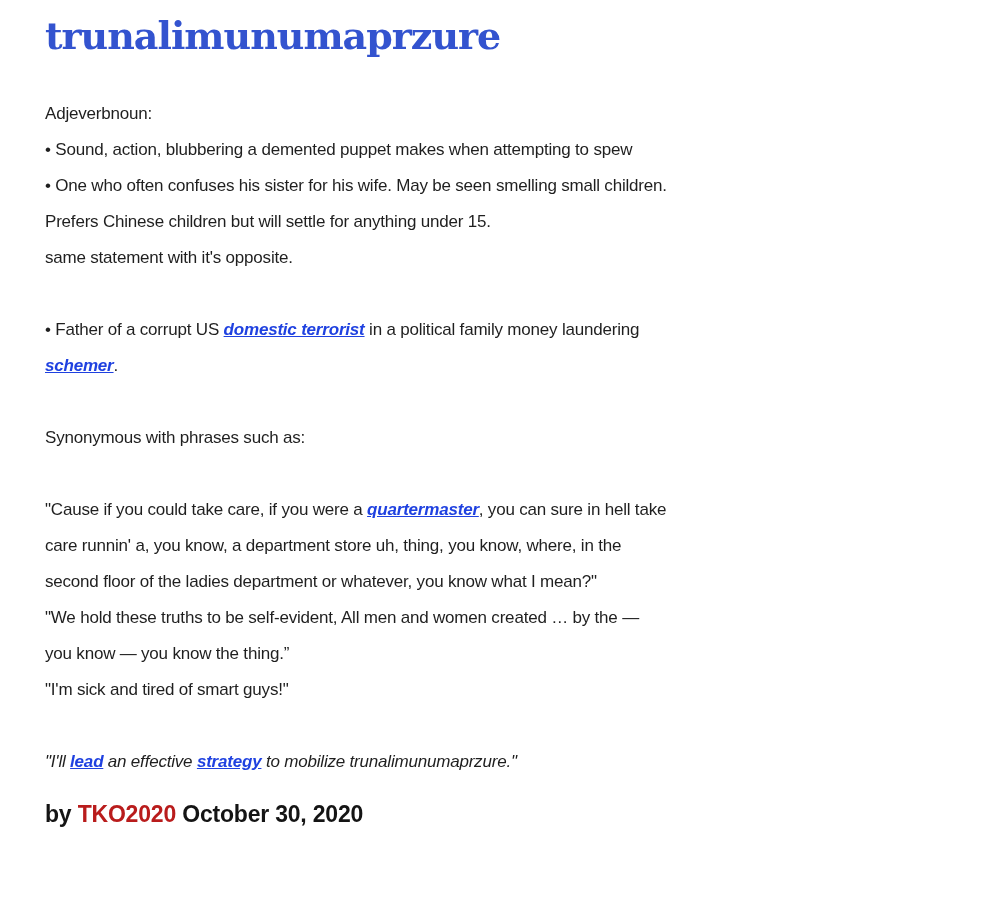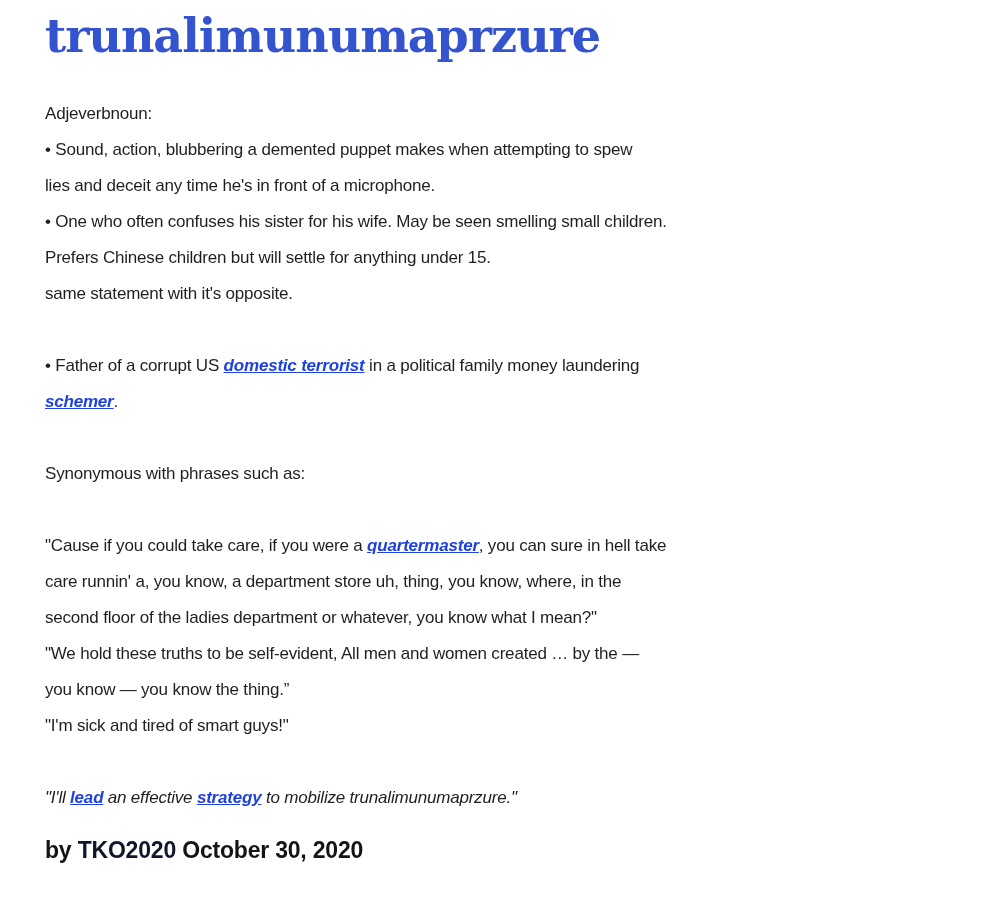--- a/index.html
+++ b/index.html
@@ -14,21 +14,21 @@
     font-family: "Liberation Sans", sans-serif;
     color: #1f1f1f;
   }
   .wrap {
     padding: 6px 43px 0 45px;
     width: 910px;
   }
   h1.word-title {
     font-family: "DejaVu Serif", serif;
     font-weight: 700;
-    font-size: 46px;
+    font-size: 38px;
     line-height: 56px;
     letter-spacing: -1px;
     color: #3353cf;
     margin: 2px 0 32px 0;
     cursor: pointer;
   }
   .ln {
     font-size: 17px;
     line-height: 36px;
     letter-spacing: -0.2px;
@@ -49,36 +49,35 @@
   }
   .byline {
     margin-top: 16px;
     font-size: 23px;
     line-height: 36px;
     font-weight: 700;
     color: #141414;
     letter-spacing: -0.2px;
   }
   .byline a.author {
-    color: #0f172a;
+    color: #b91c1c;
     text-decoration: none;
     cursor: pointer;
   }
 </style>
 </head>
 <body>
 
 <div class="wrap">
 
   <h1 class="word-title">trunalimunumaprzure</h1>
 
   <div class="meaning">
     <div class="ln">Adjeverbnoun:</div>
     <div class="ln">• Sound, action, blubbering a demented puppet makes when attempting to spew</div>
-    <div class="ln">lies and deceit any time he's in front of a microphone.</div>
     <div class="ln">• One who often confuses his sister for his wife. May be seen smelling small children.</div>
     <div class="ln">Prefers Chinese children but will settle for anything under 15.</div>
     <div class="ln">same statement with it's opposite.</div>
 
     <div class="gap"></div>
 
     <div class="ln"><span>• Father of a corrupt US </span><a class="lnk">domestic terrorist</a><span> in a political family money laundering</span></div>
     <div class="ln"><a class="lnk">schemer</a><span>.</span></div>
 
     <div class="gap"></div>

